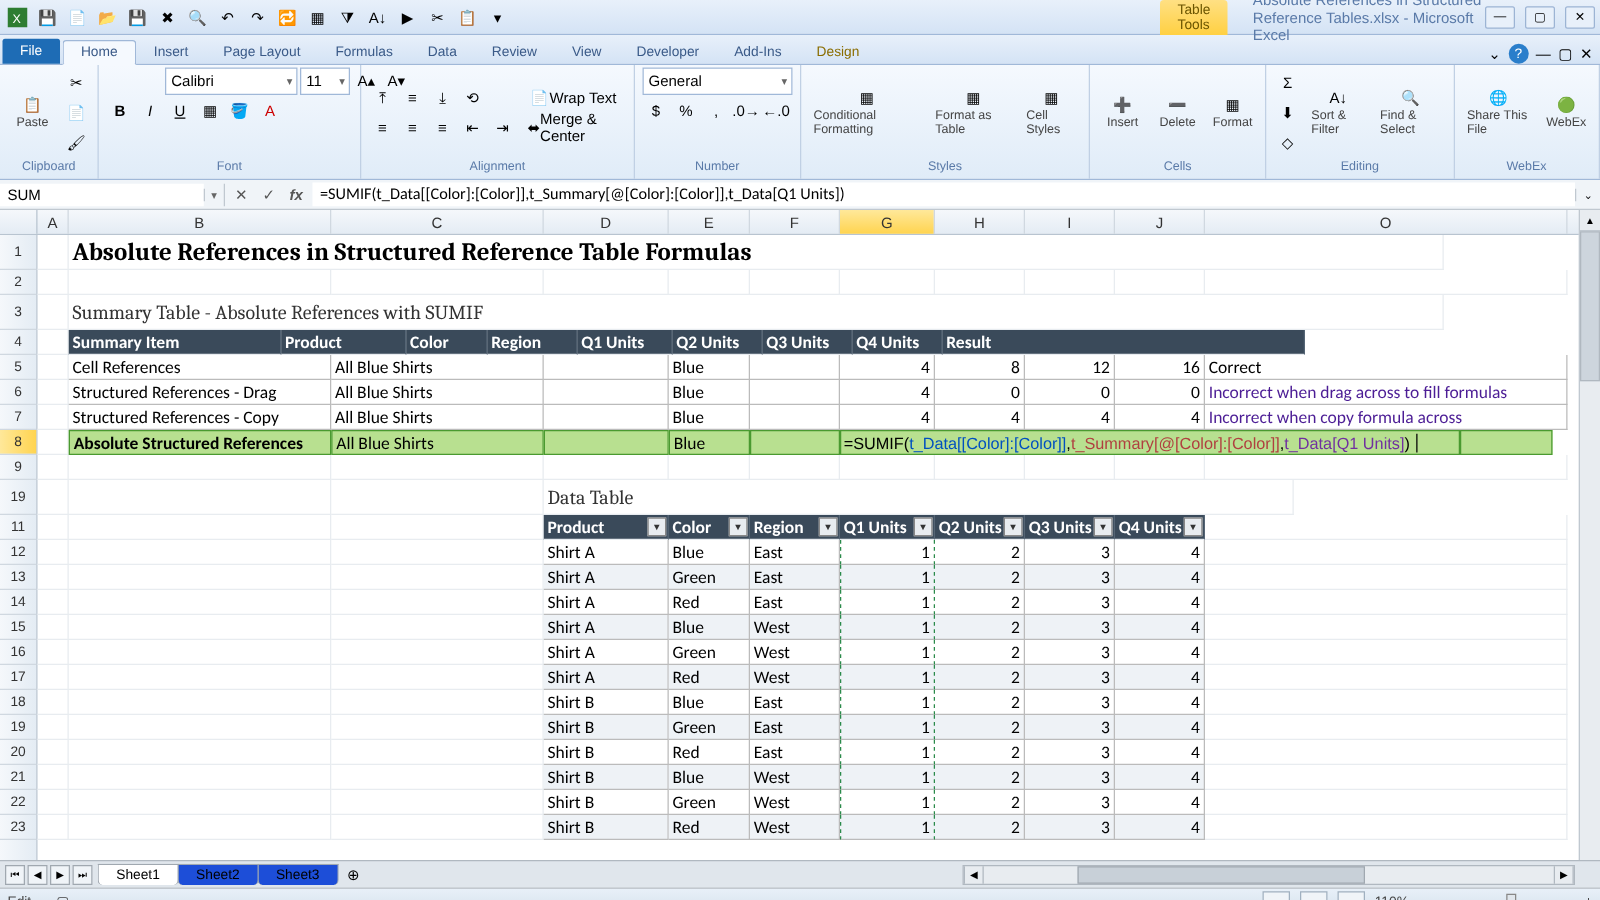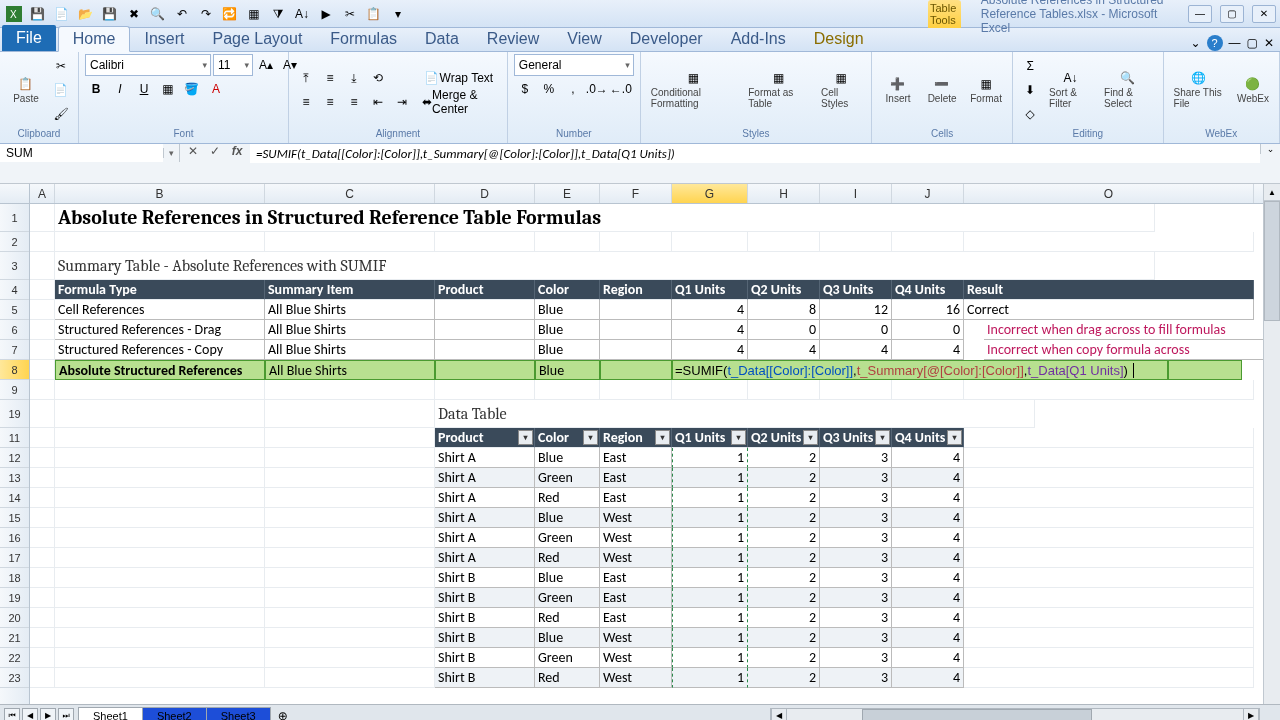--- a/index.html
+++ b/index.html
@@ -2,56 +2,56 @@
 <html><head>
 <meta charset="utf-8">
 <style>
 * { box-sizing: border-box; margin: 0; padding: 0; font-family: 'Segoe UI', Tahoma, sans-serif; }
 body { background: #fff; font-size: 12px; overflow: hidden; width: 1280px; height: 720px; position: relative; }
 
 
 .titlebar { height: 28px; background: linear-gradient(#e8f0fa, #d4e3f5); display: flex; align-items: center; padding: 0 4px; border-bottom: 1px solid #a0b8d8; }
 .titlebar .qat { display: flex; gap: 4px; align-items: center; }
 .titlebar .qat-btn { width: 20px; height: 20px; display: flex; align-items: center; justify-content: center; cursor: pointer; }
-.titlebar .table-tools { margin-left: 520px; background: linear-gradient(#ffe083, #ffd042); padding: 2px 2px; border-radius: 3px 3px 0 0; font-size: 11px; color: #6b5500; }
+.titlebar .table-tools { margin-left: 520px; background: linear-gradient(#ffe083, #ffd042); padding: 2px 14px; border-radius: 3px 3px 0 0; font-size: 11px; color: #6b5500; }
 .titlebar .doc-title { margin-left: 20px; color: #5a7aa8; font-size: 12px; }
 .titlebar .win-controls { margin-left: auto; display: flex; gap: 8px; }
 .titlebar .win-btn { width: 24px; height: 18px; border: 1px solid #9cb4d4; background: #e8f0fa; border-radius: 2px; display: flex; align-items: center; justify-content: center; font-size: 10px; cursor: pointer; }
 
 
 .ribbon-tabs { height: 24px; background: linear-gradient(#e8f0fa, #d4e3f5); display: flex; align-items: flex-end; padding-left: 2px; border-bottom: 1px solid #a0b8d8; }
-.ribbon-tab { padding: 3px 14px; font-size: 16px; color: #3a5a88; cursor: pointer; }
+.ribbon-tab { padding: 3px 14px; font-size: 11px; color: #3a5a88; cursor: pointer; }
 .ribbon-tab.file { background: #1e6cb5; color: #fff; border-radius: 2px 2px 0 0; margin-right: 2px; padding: 4px 14px;}
 .ribbon-tab.active { background: #f5f9fe; border: 1px solid #a0b8d8; border-bottom: 1px solid #f5f9fe; border-radius: 3px 3px 0 0; color: #3a5a88; margin-bottom: -1px; }
 .ribbon-tab.design { color: #8a6d00; }
 .ribbon-right { margin-left: auto; display: flex; gap: 6px; padding-right: 6px; align-items: center; }
 .ribbon-right span { cursor: pointer; }
 
 
 .ribbon { height: 92px; background: linear-gradient(#f5f9fe, #e0ecf8); border-bottom: 1px solid #a0b8d8; display: flex; }
 .ribbon-group { border-right: 1px solid #c0d0e4; padding: 2px 6px; display: flex; flex-direction: column; justify-content: space-between; position: relative; }
 .ribbon-group-label { font-size: 10px; color: #5a7aa8; text-align: center; padding: 2px 0; }
 .ribbon-group-body { flex: 1; display: flex; align-items: center; gap: 4px; }
 .big-btn { display: flex; flex-direction: column; align-items: center; justify-content: center; padding: 2px 4px; cursor: pointer; min-width: 40px; }
 .big-btn .lbl { font-size: 10px; line-height: 1.1; margin-top: 2px; color: #444; }
 .small-btn { width: 22px; height: 22px; display: flex; align-items: center; justify-content: center; cursor: pointer; border: 1px solid transparent; border-radius: 2px; }
 .font-combo { height: 22px; border: 1px solid #a0b8d8; background: #fff; padding: 0 18px 0 4px; font-size: 12px; display: flex; align-items: center; position: relative; }
 .font-combo::after { content: '▾'; position: absolute; right: 3px; font-size: 9px; color: #666; }
 .vstack { display: flex; flex-direction: column; gap: 2px; }
 .hstack { display: flex; gap: 2px; align-items: center; }
 
 
-.formula-row { height: 40px; display: flex; align-items: flex-start; border-bottom: 1px solid #c0c8d0; background: #f0f4f8; }
+.formula-row { height: 24px; display: flex; align-items: center; border-bottom: 1px solid #c0c8d0; background: #f0f4f8; }
 .name-box { width: 180px; border-right: 1px solid #c0c8d0; display: flex; align-items: center; }
 .name-box input { width: 100%; border: none; background: #fff; padding: 2px 6px; font-size: 12px; height: 100%; outline: none; }
 .name-box .dd { width: 18px; text-align: center; font-size: 9px; color: #666; border-left: 1px solid #c0c8d0; height: 100%; display: flex; align-items: center; justify-content: center; cursor: pointer; }
 .fx-btns { display: flex; align-items: center; padding: 0 4px; gap: 4px; }
 .fx-btn { cursor: pointer; font-size: 12px; color: #555; width: 18px; text-align: center; }
 .fx-btn.fx { font-style: italic; font-weight: bold; }
-.formula-input { flex: 1; border: none; background: #fff; padding: 2px 6px; font-size: 13px; font-family: Calibri, sans-serif; outline: none; font-style: italic; }
+.formula-input { flex: 1; border: none; background: #fff; padding: 2px 6px; font-size: 13px; font-family: Calibri, sans-serif; outline: none; }
 .formula-expand { width: 20px; display: flex; align-items: center; justify-content: center; border-left: 1px solid #c0c8d0; cursor: pointer; font-size: 9px; }
 
 
 .grid-area { position: relative; height: 520px; overflow: hidden; background: #fff; }
 .col-headers { height: 20px; display: flex; background: linear-gradient(#f5f8fb, #e4ecf4); border-bottom: 1px solid #b8c4d0; }
 .corner { width: 30px; border-right: 1px solid #b8c4d0; background: linear-gradient(#f5f8fb, #e4ecf4); }
 .col-h { border-right: 1px solid #d0d8e0; display: flex; align-items: center; justify-content: center; font-size: 12px; color: #333; }
 .col-h.sel { background: linear-gradient(#ffe89a, #ffd450); }
 .grid-body { display: flex; height: 500px; }
 .row-headers { width: 30px; background: linear-gradient(90deg, #f5f8fb, #e4ecf4); border-right: 1px solid #b8c4d0; }
@@ -71,21 +71,21 @@
 
 
 .summary-hdr { background: #3a4a5a; color: #fff; font-weight: bold; border-right: 1px solid #556575; }
 .summary-cell { border-right: 1px solid #bbb; border-bottom: 1px solid #bbb; }
 .summary-sel-row .summary-cell { background: #b8e090; border: 1px solid #4a9a30; }
 .data-hdr { background: #3a4a5a; color: #fff; font-weight: bold; border-right: 1px solid #556575; position: relative; }
 .data-hdr .fbtn { position: absolute; right: 1px; top: 2px; width: 15px; height: 15px; background: #e8ecf0; border: 1px solid #888; font-size: 8px; display: flex; align-items: center; justify-content: center; color: #333; }
 .data-cell { border-right: 1px solid #bbb; border-bottom: 1px solid #bbb; }
 .data-stripe { background: #eef2f6; }
 .col-dashed { border-left: 1px dashed #2a8a4a; border-right: 1px dashed #2a8a4a; }
-.red-txt { color: #be185d; margin-left: 20px; }
+.red-txt { color: #4c1d95; }
 .title-text { font-size: 20px; font-weight: bold; font-family: Cambria, serif; }
 .sub-text { font-size: 16px; font-family: Cambria, serif; color: #333; }
 
 .formula-display { font-size: 13px; padding: 0 2px; }
 .fd-f { color: #000; }
 .fd-b { color: #0050c0; }
 .fd-r { color: #b04040; }
 .fd-p { color: #7030a0; }
 
 
@@ -180,21 +180,21 @@
         <span class="small-btn">✂</span>
         <span class="small-btn">📄</span>
         <span class="small-btn">🖌</span>
       </div>
     </div>
     <div class="ribbon-group-label">Clipboard</div>
   </div>
   <div class="ribbon-group" style="width:210px;">
     <div class="ribbon-group-body vstack" style="align-items:flex-start;">
       <div class="hstack">
-        <div class="font-combo" style="width:126px;">Calibri</div>
+        <div class="font-combo" style="width:106px;margin-left:47px;">Calibri</div>
         <div class="font-combo" style="width:40px;">11</div>
         <span class="small-btn">A▴</span>
         <span class="small-btn">A▾</span>
       </div>
       <div class="hstack">
         <span class="small-btn">
             <b>B</b>
           </span>
         <span class="small-btn">
             <i>I</i>
@@ -393,21 +393,20 @@
           <div class="cell wI"></div>
           <div class="cell wJ"></div>
           <div class="cell wO"></div>
         </div>
         <div class="cell-row title-row">
           <div class="cell wA"></div>
           <div class="cell wB sub-text" style="width: 1100px;">Summary Table - Absolute References with SUMIF</div>
         </div>
         <div class="cell-row">
           <div class="cell wA"></div>
-          <div class="cell wB summary-hdr">Formula Type</div>
           <div class="cell wC summary-hdr">Summary Item</div>
           <div class="cell wD summary-hdr">Product</div>
           <div class="cell wE summary-hdr">Color</div>
           <div class="cell wF summary-hdr">Region</div>
           <div class="cell wG summary-hdr">Q1 Units</div>
           <div class="cell wH summary-hdr">Q2 Units</div>
           <div class="cell wI summary-hdr">Q3 Units</div>
           <div class="cell wJ summary-hdr">Q4 Units</div>
           <div class="cell wO summary-hdr">Result</div>
         </div>

